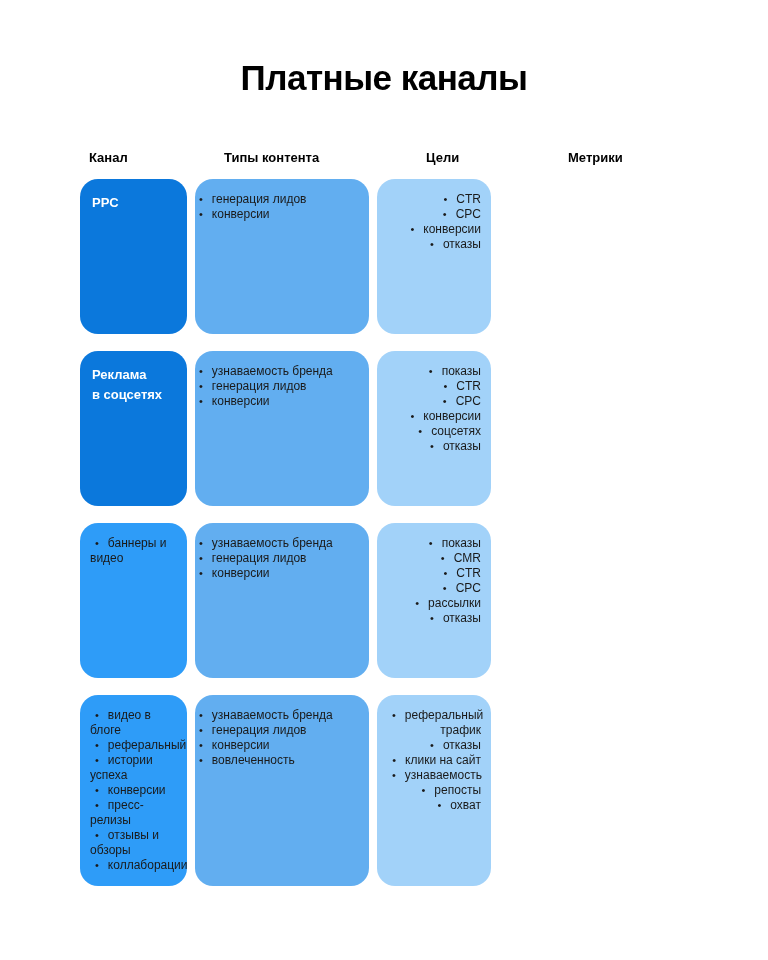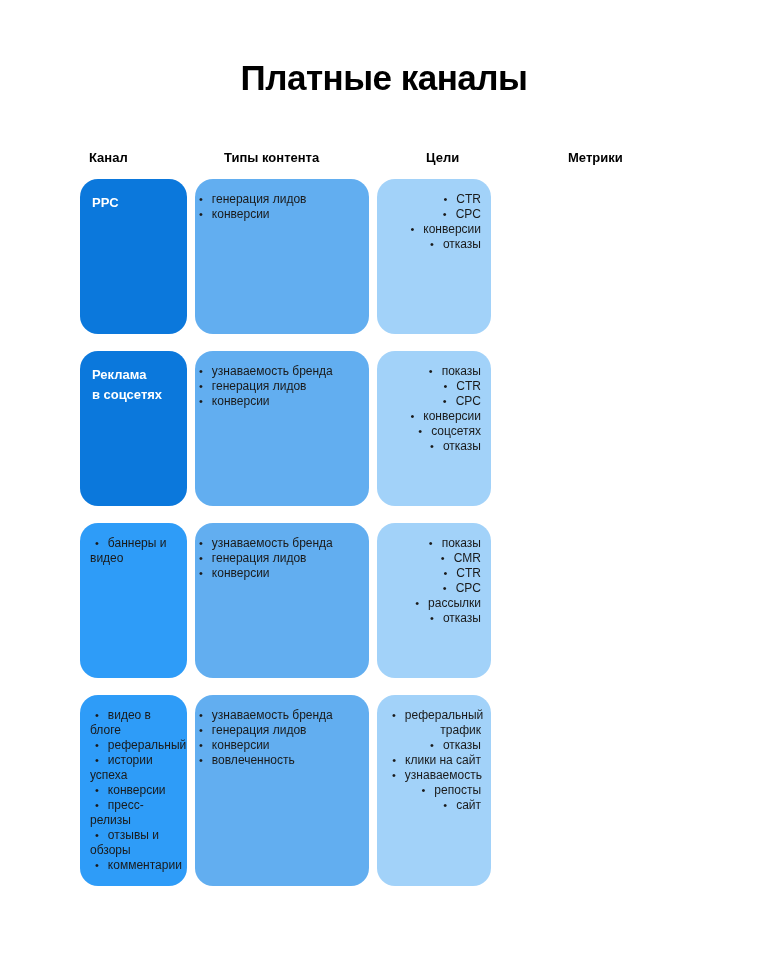--- a/index.html
+++ b/index.html
@@ -143,31 +143,31 @@
         </div>
       </div>
       <div class="grid row">
         <div class="box list-box content-box">
           <div class="li"><span class="bullet">•</span><span class="li-text">видео в блоге</span></div>
           <div class="li"><span class="bullet">•</span><span class="li-text">реферальный</span></div>
           <div class="li"><span class="bullet">•</span><span class="li-text">истории успеха</span></div>
           <div class="li"><span class="bullet">•</span><span class="li-text">конверсии</span></div>
           <div class="li"><span class="bullet">•</span><span class="li-text">пресс-релизы</span></div>
           <div class="li"><span class="bullet">•</span><span class="li-text">отзывы и обзоры</span></div>
-          <div class="li"><span class="bullet">•</span><span class="li-text">комментарии</span></div>
+          <div class="li"><span class="bullet">•</span><span class="li-text">коллаборации</span></div>
         </div>
         <div class="box list-box goals-box">
           <div class="li"><span class="bullet">•</span><span class="li-text">узнаваемость бренда</span></div>
           <div class="li"><span class="bullet">•</span><span class="li-text">генерация лидов</span></div>
           <div class="li"><span class="bullet">•</span><span class="li-text">конверсии</span></div>
           <div class="li"><span class="bullet">•</span><span class="li-text">вовлеченность</span></div>
         </div>
         <div class="box list-box metrics-box">
           <div class="li"><span class="bullet">•</span><span class="li-text">реферальный трафик</span></div>
           <div class="li"><span class="bullet">•</span><span class="li-text">отказы</span></div>
           <div class="li"><span class="bullet">•</span><span class="li-text">клики на сайт</span></div>
           <div class="li"><span class="bullet">•</span><span class="li-text">узнаваемость</span></div>
           <div class="li"><span class="bullet">•</span><span class="li-text">репосты</span></div>
-          <div class="li"><span class="bullet">•</span><span class="li-text">сайт</span></div>
+          <div class="li"><span class="bullet">•</span><span class="li-text">охват</span></div>
         </div>
       </div>
     </div>
 </div>
 
 </body></html>

